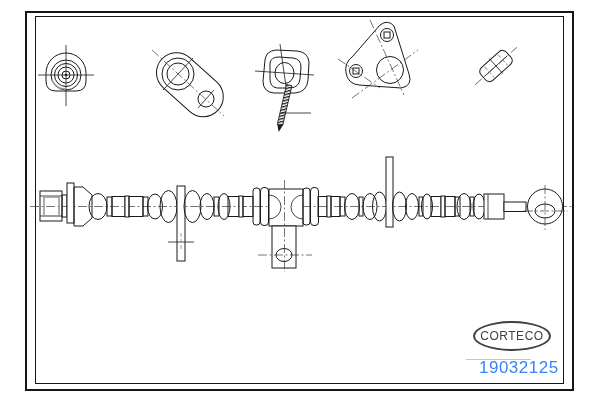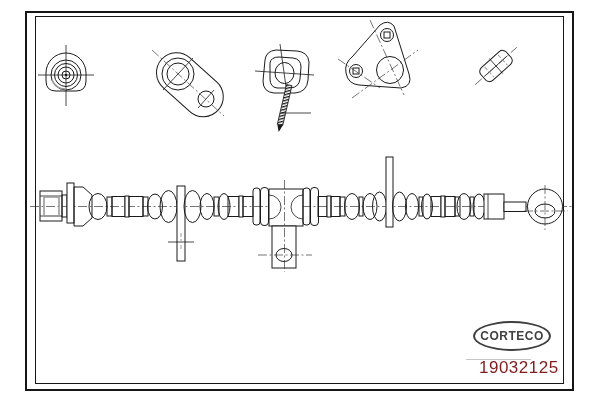--- a/index.html
+++ b/index.html
@@ -11,24 +11,24 @@
                border:1px solid #161616;}
   .drawing{position:absolute;left:0;top:0;width:600px;height:400px;}
   .ln{stroke:#1a1a1a;stroke-width:1;fill:none;}
   .lnf{stroke:#1a1a1a;stroke-width:1;fill:#fff;}
   .thin{stroke:#1a1a1a;stroke-width:0.8;fill:none;}
   .cl{stroke:#3a3a3a;stroke-width:0.7;fill:none;stroke-dasharray:9 2.5 2 2.5;}
   .gray{stroke:#9a9a9a;stroke-width:1.6;fill:none;}
   .grayln{stroke:#9a9a9a;stroke-width:1;fill:none;stroke-dasharray:4 2;}
   .logo{position:absolute;left:473px;top:321px;width:74px;height:26px;
         border:2px solid #3f3f3f;border-radius:50%;display:flex;align-items:center;
-        justify-content:center;color:#3f3f3f;font-weight:bold;font-size:12px;
+        justify-content:center;color:#3f3f3f;font-weight:normal;font-size:12px;
         letter-spacing:0.5px;background:#fff;}
   .pn-rule{position:absolute;left:466px;top:359px;width:65px;height:1px;background:#c6c6c6;}
-  .part-number{position:absolute;left:479px;top:360px;color:#7f1d1d;font-size:17px;
+  .part-number{position:absolute;left:479px;top:360px;color:#3b82f6;font-size:17px;
                line-height:16px;letter-spacing:0.5px;}
 </style>
 </head>
 <body>
 
 <div class="stage">
 
   <div class="frame-outer"></div>
   <div class="frame-inner"></div>
 

